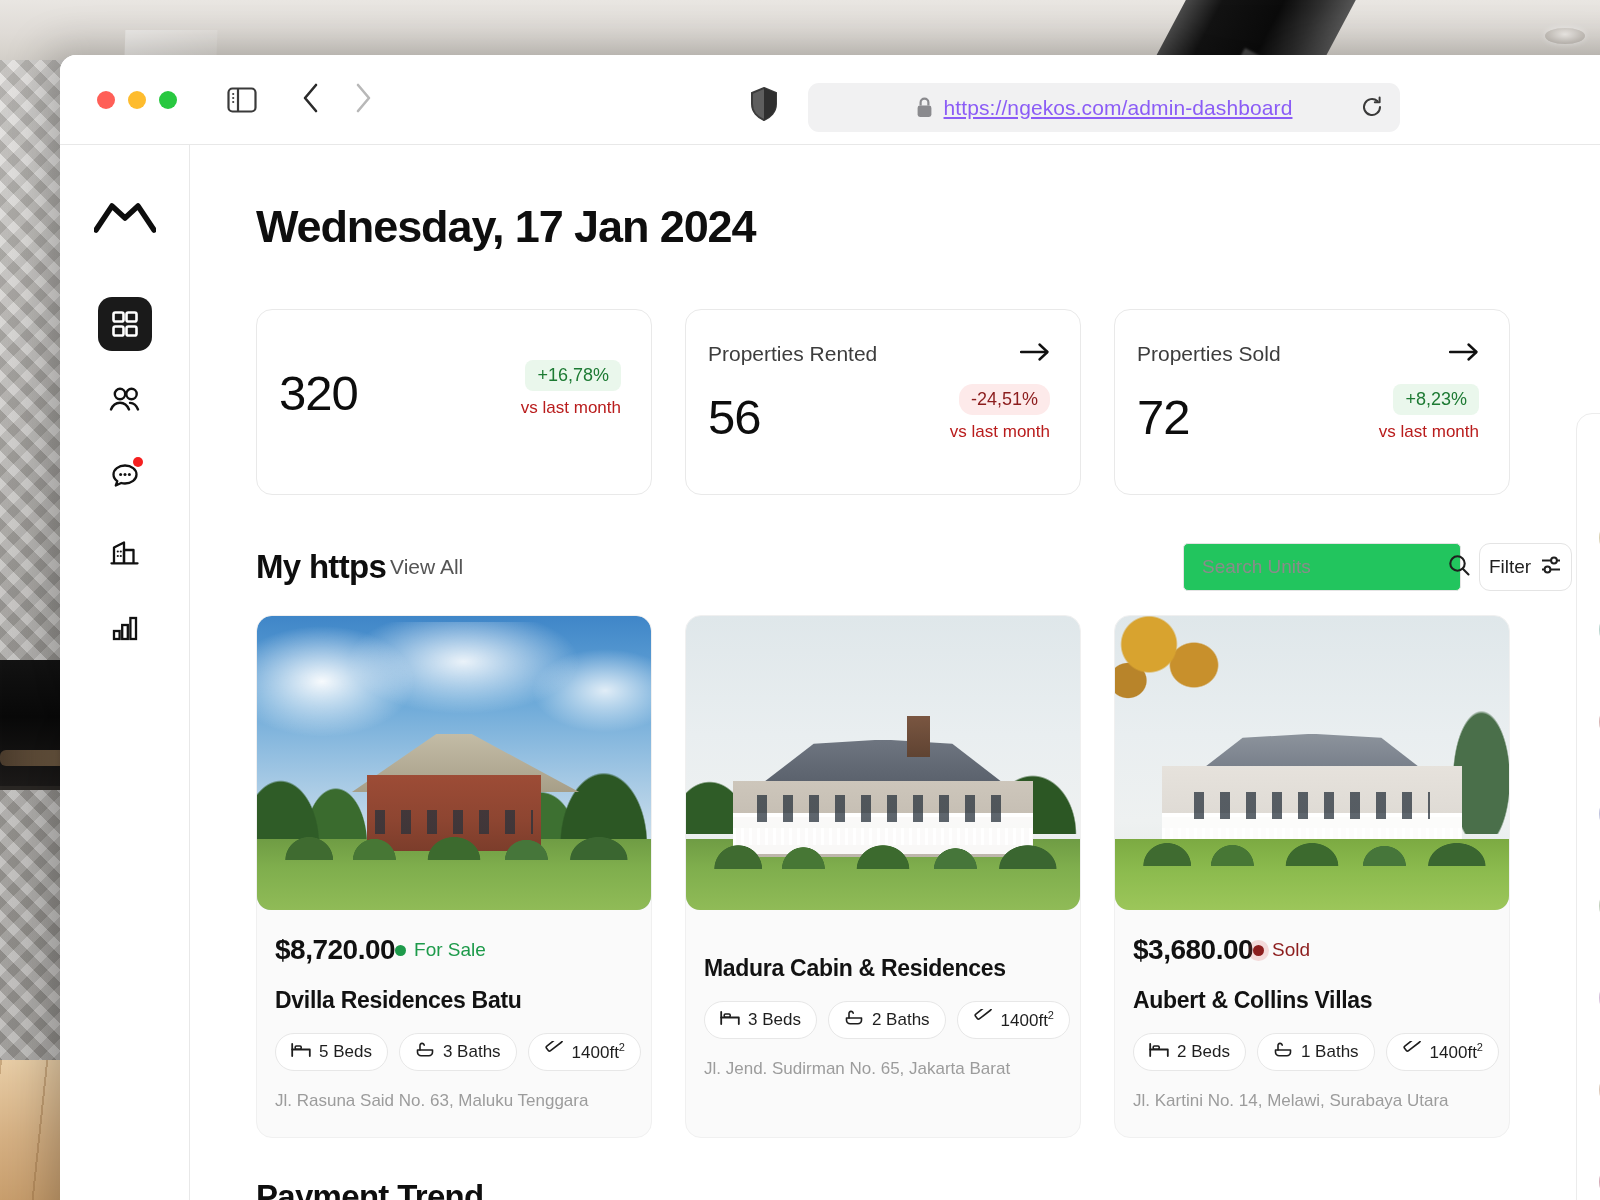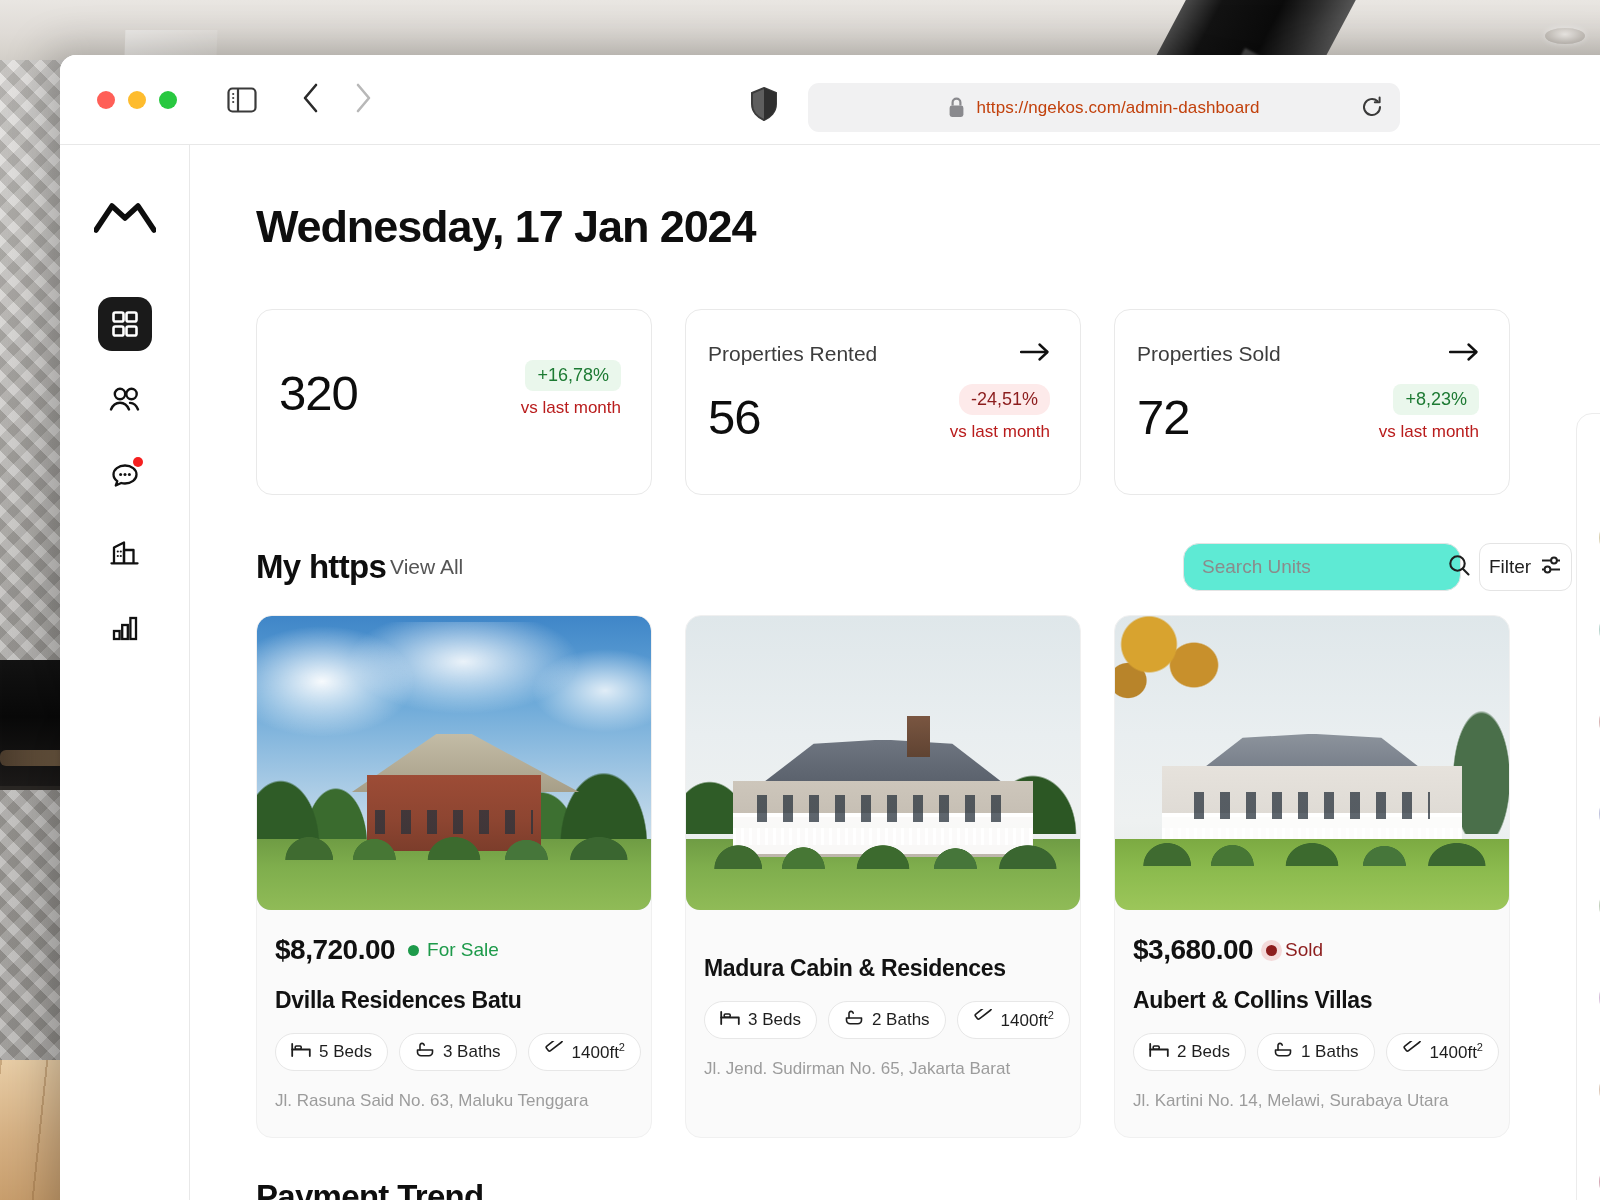--- a/index.html
+++ b/index.html
@@ -145,23 +145,24 @@
     left: 748px; top: 28px;
     width: 592px; height: 49px;
     background: #f1f1f2;
     border-radius: 11px;
     display: flex;
     align-items: center;
     justify-content: center;
     gap: 11px;
   }
   #url-text {
-    font-size: 17px;
-    color: #c2410c;
+    font-size: 21px;
+    color: #8b5cf6;
     letter-spacing: .1px;
+    text-decoration: underline;
   }
   #reload-btn { position: absolute; right: 17px; top: 13px; }
 
   
   #app { display: flex; height: 1110px; }
 
   
   #rail {
     width: 130px;
     border-right: 1px solid #e8e8e8;
@@ -277,24 +278,24 @@
   }
   #units-tools {
     margin-left: auto;
     display: flex;
     gap: 18px;
     padding-right: 88px;
   }
   #search-box {
     width: 278px; height: 48px;
     border: 1px solid #e4e4e4;
-    border-radius: 16px;
+    border-radius: 5px;
     display: flex; align-items: center;
     padding: 0 8px 0 18px;
-    background: #5eead4;
+    background: #22c55e;
   }
   #search-input {
     flex: 1;
     border: 0; outline: 0;
     font-size: 19px;
     color: #2a2a2a;
     font-family: inherit;
     background: transparent;
   }
   #search-input::placeholder { color: #8b8b8b; }
@@ -324,21 +325,21 @@
     border: 1px solid #f0f0f0;
   }
   .unit-photo {
     height: 294px;
     position: relative;
     overflow: hidden;
     border-radius: 14px;
     margin: 0;
   }
   .unit-info { padding: 24px 22px 26px 18px; }
-  .unit-price-row { display: flex; align-items: center; gap: 13px; }
+  .unit-price-row { display: flex; align-items: center; }
   .unit-price {
     font-size: 28px; font-weight: 700; color: #111;
     letter-spacing: -.5px;
   }
   .status-wrap { display: flex; align-items: center; gap: 8px; }
   .status-dot {
     width: 11px; height: 11px; border-radius: 50%;
   }
   .status-dot.halo { box-shadow: 0 0 0 5px rgba(214,70,70,.18); }
   .status-text { font-size: 19px; font-weight: 500; }

